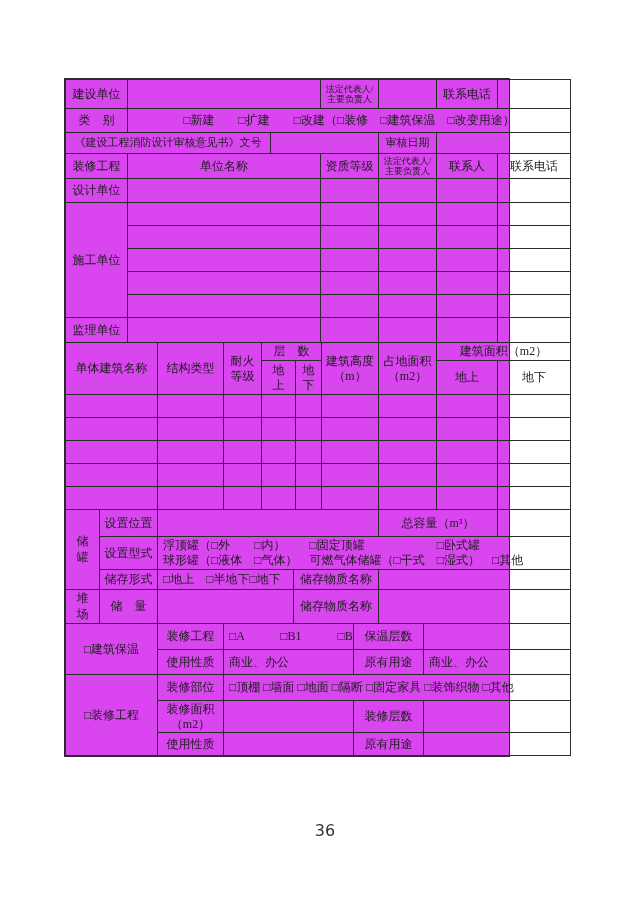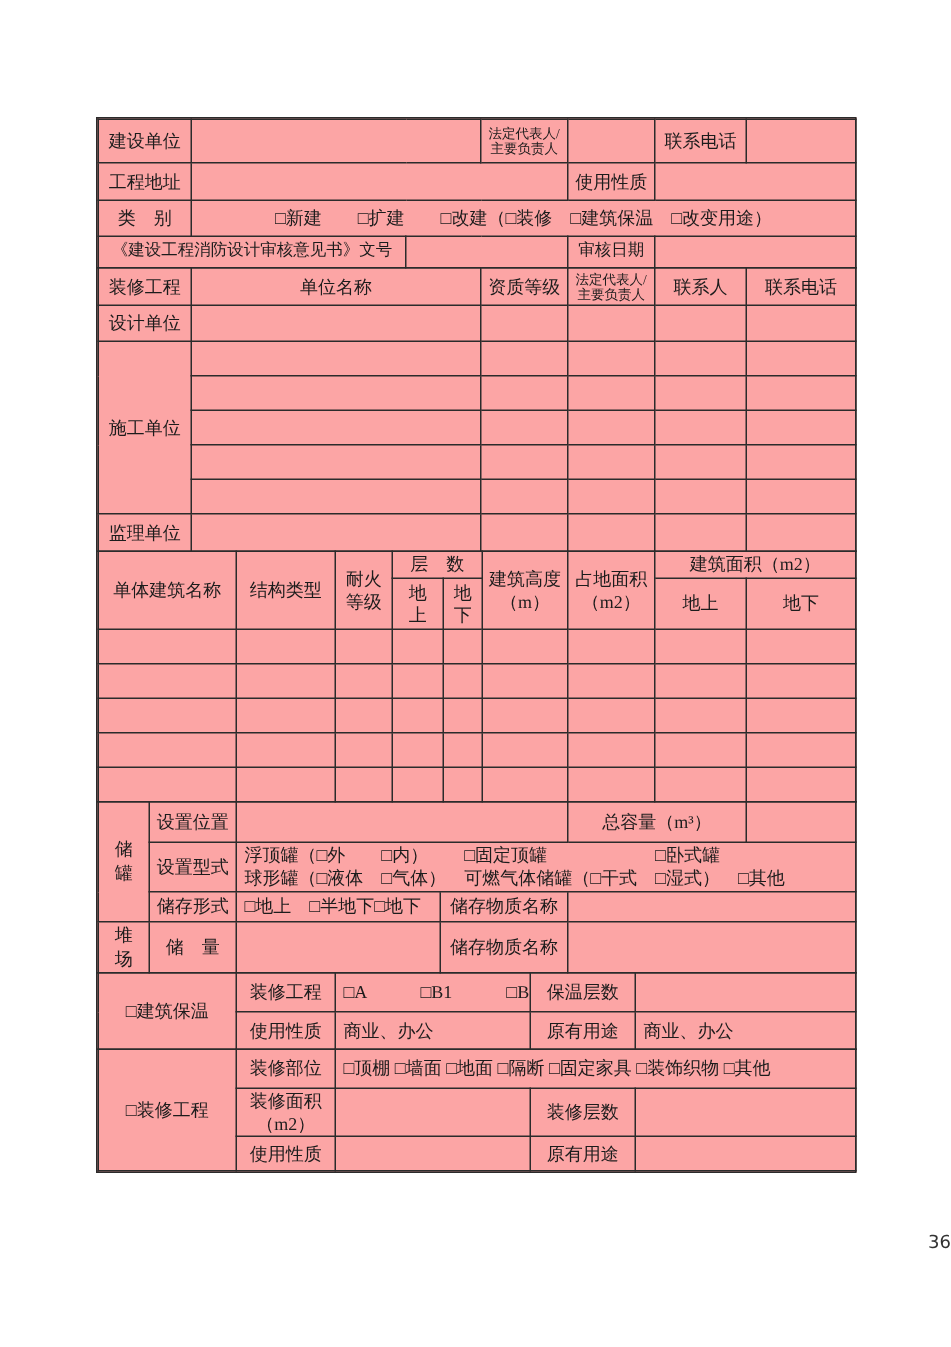--- a/index.html
+++ b/index.html
@@ -3,42 +3,42 @@
 <meta charset="utf-8">
 <style>
   * { box-sizing: border-box; margin: 0; padding: 0; }
   html, body { background: #ffffff; }
   body {
     width: 634px; height: 898px; position: relative;
     font-family: "Liberation Serif", "DejaVu Serif", serif;
     color: #1c1c1c;
   }
   .form {
-    position: absolute; left: 64px; top: 78px; width: 507px;
-    border: 1px solid #2b2b2b; background: #fca5a5;
+    position: absolute; left: 64px; top: 78px; width: 446px;
+    border: 1px solid #2b2b2b; background: #d946ef;
   }
   table { border-collapse: collapse; table-layout: fixed; width: 505px; }
   table + table { margin-top: -1px; }
   td {
     border: 1px solid #2b2b2b; font-size: 12px; text-align: center;
     vertical-align: middle; overflow: hidden; padding: 1px 2px;
     line-height: 1.25;
   }
   .left  { text-align: left; padding-left: 5px; padding-right: 2px; }
   .small { font-size: 9px; line-height: 1.15; padding: 0 1px; }
   .fs11  { font-size: 11px; }
   .pre   { white-space: pre-line; text-align: left; padding-left: 5px; }
   .nowrap{ white-space: nowrap; }
   .vtext { width: 1em; margin: 0 auto; word-break: break-all; line-height: 1.3; }
   .h18{height:18px} .h20{height:20px} .h21{height:21px} .h23{height:23px}
   .h24{height:24px} .h25{height:25px} .h26{height:26px} .h27{height:27px}
   .h29{height:29px} .h30{height:30px} .h32{height:32px} .h34{height:34px}
   .pageno {
-    position: absolute; left: 0; right: 0; top: 821px; text-align: right;
-    font-family: "DejaVu Sans", sans-serif; font-size: 12px; color: #333; padding-left: 16px;
+    position: absolute; left: 0; right: 0; top: 821px; text-align: center;
+    font-family: "DejaVu Sans", sans-serif; font-size: 16px; color: #333; padding-left: 16px;
   }
 </style>
 </head>
 <body>
 
 <div class="form">
 
   <table>
     <colgroup>
         <col style="width:62px">
@@ -50,26 +50,20 @@
         <col style="width:73px">
       </colgroup>
     <tbody>
         <tr class="h29">
       <td>建设单位</td>
       <td colspan="2"></td>
       <td class="small">法定代表人/主要负责人</td>
       <td></td>
       <td>联系电话</td>
       <td></td>
-    </tr>
-    <tr class="h25">
-      <td>工程地址</td>
-      <td colspan="3"></td>
-      <td>使用性质</td>
-      <td colspan="2"></td>
     </tr>
     <tr class="h24">
       <td>类　别</td>
       <td colspan="6" class="nowrap">□新建　　□扩建　　□改建（□装修　□建筑保温　□改变用途）</td>
     </tr>
     <tr class="h21">
       <td colspan="2" class="fs11 nowrap">《建设工程消防设计审核意见书》文号</td>
       <td colspan="2"></td>
       <td class="fs11">审核日期</td>
       <td colspan="2"></td>

